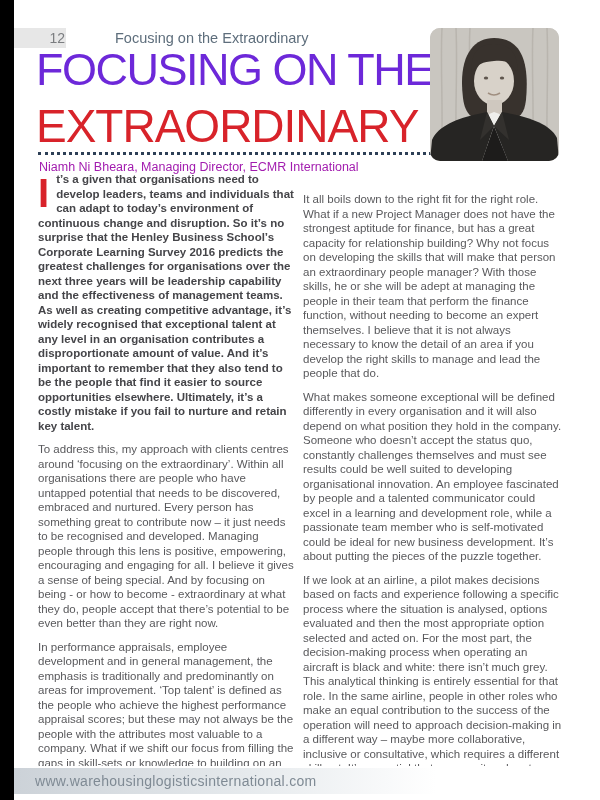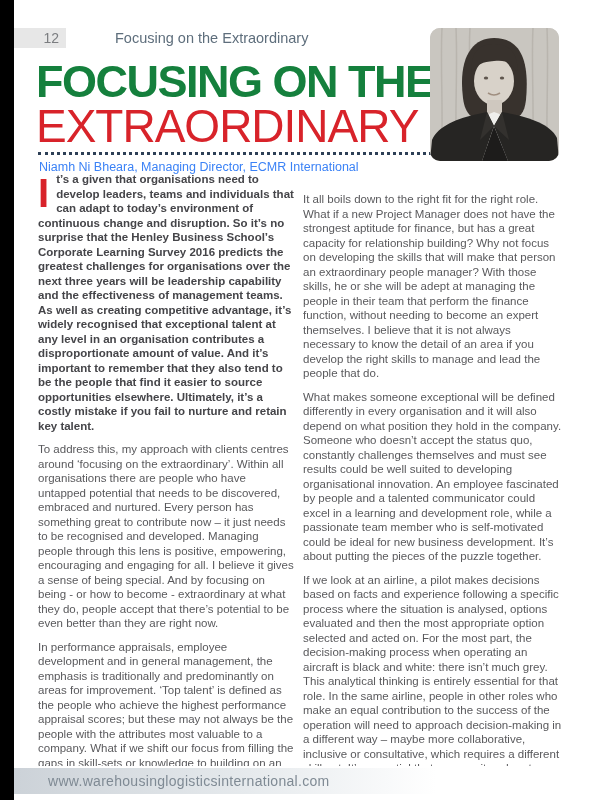--- a/index.html
+++ b/index.html
@@ -6,44 +6,44 @@
   body {
     width:600px; height:800px; position:relative; overflow:hidden;
     font-family:"Liberation Sans", sans-serif;
     -webkit-font-smoothing:antialiased;
   }
   .black-edge { position:absolute; left:0; top:0; width:14px; height:800px; background:#000; }
 
   .pagenum-box {
     position:absolute; left:14px; top:28px; width:52px; height:20px;
     background:#e7e7e7; color:#7b7d80; font-size:14px; line-height:20px;
-    text-align:right; padding-right:7px; box-sizing:border-box;
+    text-align:right; padding-right:1px; box-sizing:border-box;
   }
   .header-title {
     position:absolute; left:77px; top:28px; height:20px;
     font-size:14.5px; line-height:20px; color:#5e6e7c;margin-left:38px;
   }
 
   .title-line1 {
-    position:absolute; left:36px; top:60px;
-    font-size:45px; line-height:44px; font-weight:bold; letter-spacing:-1.5px;
-    color:#15803d; white-space:nowrap;
+    position:absolute; left:36px; top:48px;
+    font-size:45px; line-height:44px; font-weight:normal; letter-spacing:-1.5px;
+    color:#6d28d9; white-space:nowrap;
   }
   .title-line2 {
     position:absolute; left:36px; top:104px;
     font-size:46px; line-height:44px; font-weight:normal; letter-spacing:-1px;
     color:#d8232a; white-space:nowrap;
   }
   .dotted-rule {
     position:absolute; left:38px; top:152px; width:406px; height:0;
     border-top:3px dotted #2d3f56;
   }
   .byline {
     position:absolute; left:39px; top:160px;
-    font-size:12.5px; color:#3b82f6;
+    font-size:12.5px; color:#a21caf;
   }
 
   .photo {
     position:absolute; left:430px; top:28px; width:129px; height:133px;
     border-radius:10px; overflow:hidden; background:#cac7c2;
   }
   .photo svg { display:block; }
 
   .columns {
     position:absolute; left:38px; top:172px; width:527px; height:594px;
@@ -60,21 +60,21 @@
   .dropcap {
     float:left; color:#d8232a; font-weight:bold;
     font-size:40px; line-height:40px; height:41px;
     margin:1px 7px 0 0;
   }
 
   .footer-bar {
     position:absolute; left:14px; top:768px; width:586px; height:26px;
     background:linear-gradient(to right, #ccd2d8 0%, #e6eaed 40%, #ffffff 72%);
     color:#7f8a94; font-size:14px; line-height:26px;
-    padding-left:34px; box-sizing:border-box; letter-spacing:0.3px;
+    padding-left:21px; box-sizing:border-box; letter-spacing:0.3px;
   }
 </style>
 </head>
 <body>
 
 <div class="black-edge"></div>
 
 <div class="pagenum-box">
   <span>12</span>
 </div>

